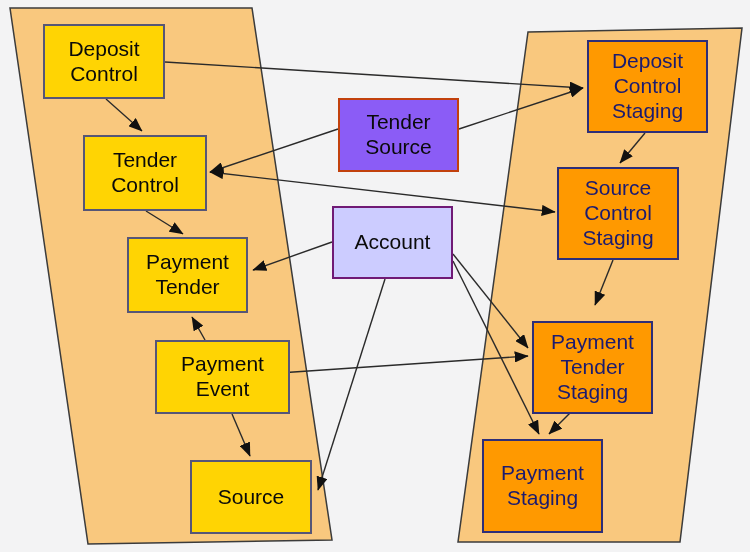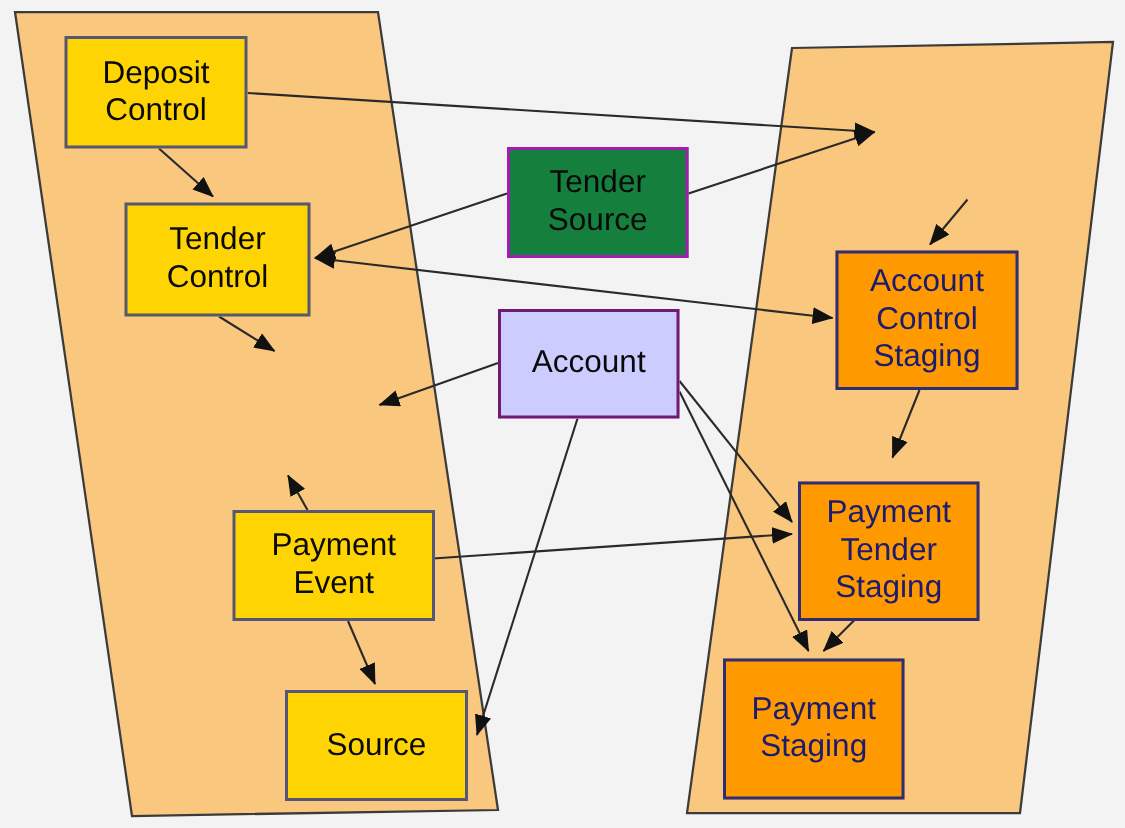--- a/index.html
+++ b/index.html
@@ -6,21 +6,21 @@
   body{background:#e9e9e9;font-family:"Liberation Sans",sans-serif;}
   .stage{position:relative;width:750px;height:552px;background:#f3f3f4;overflow:hidden;}
   .layer{position:absolute;left:0;top:0;width:750px;height:552px;}
   .node{
     position:absolute;display:flex;align-items:center;justify-content:center;
     text-align:center;font-size:21px;line-height:1.18;box-sizing:border-box;
     padding:2px;
   }
   .node.yellow{background:#ffd403;border:2px solid#565677;color:#0a0a0a;}
   .node.orange{background:#ff9900;border:2px solid #2e2e78;color:#1b1b70;}
-  .node.pink{background:#15803d;border:2px solid #a21caf;color:#0a0a0a;}
+  .node.pink{background:#8b5cf6;border:2px solid #c2410c;color:#0a0a0a;}
   .node.lavender{background:#ccccff;border:2px solid #701a75;color:#0a0a0a;}
 </style>
 </head>
 <body>
 
 <div class="stage">
 
   <svg class="layer" width="750" height="552" viewBox="0 0 750 552">
     <defs>
       <marker id="ah" viewBox="0 0 10 8" refX="9.5" refY="4" markerWidth="10" markerHeight="8" orient="auto-start-reverse">
@@ -48,29 +48,31 @@
       <line x1="232" y1="414" x2="250" y2="456" marker-end="url(#ah)"></line>
       <line x1="279" y1="373" x2="528" y2="356" marker-end="url(#ah)"></line>
       <line x1="581" y1="402" x2="549" y2="434" marker-end="url(#ah)"></line>
     </g>
   </svg>
 
   <div class="node yellow" style="left:83px;top:135px;width:124px;height:76px;">Tender Control</div>
 
   <div class="node yellow" style="left:43px;top:24px;width:122px;height:75px;">Deposit Control</div>
 
+  <div class="node yellow" style="left:127px;top:237px;width:121px;height:76px;">Payment Tender</div>
 
   <div class="node yellow" style="left:155px;top:340px;width:135px;height:74px;">Payment Event</div>
 
   <div class="node yellow" style="left:190px;top:460px;width:122px;height:74px;">Source</div>
 
   <div class="node pink" style="left:338px;top:98px;width:121px;height:74px;">Tender Source</div>
 
   <div class="node lavender" style="left:332px;top:206px;width:121px;height:73px;">Account</div>
 
+  <div class="node orange" style="left:587px;top:40px;width:121px;height:93px;">Deposit Control Staging</div>
 
-  <div class="node orange" style="left:557px;top:167px;width:122px;height:93px;">Account Control Staging</div>
+  <div class="node orange" style="left:557px;top:167px;width:122px;height:93px;">Source Control Staging</div>
 
   <div class="node orange" style="left:532px;top:321px;width:121px;height:93px;">Payment Tender Staging</div>
 
   <div class="node orange" style="left:482px;top:439px;width:121px;height:94px;text-align:center;">Payment Staging</div>
 
 </div>
 
 </body></html>

